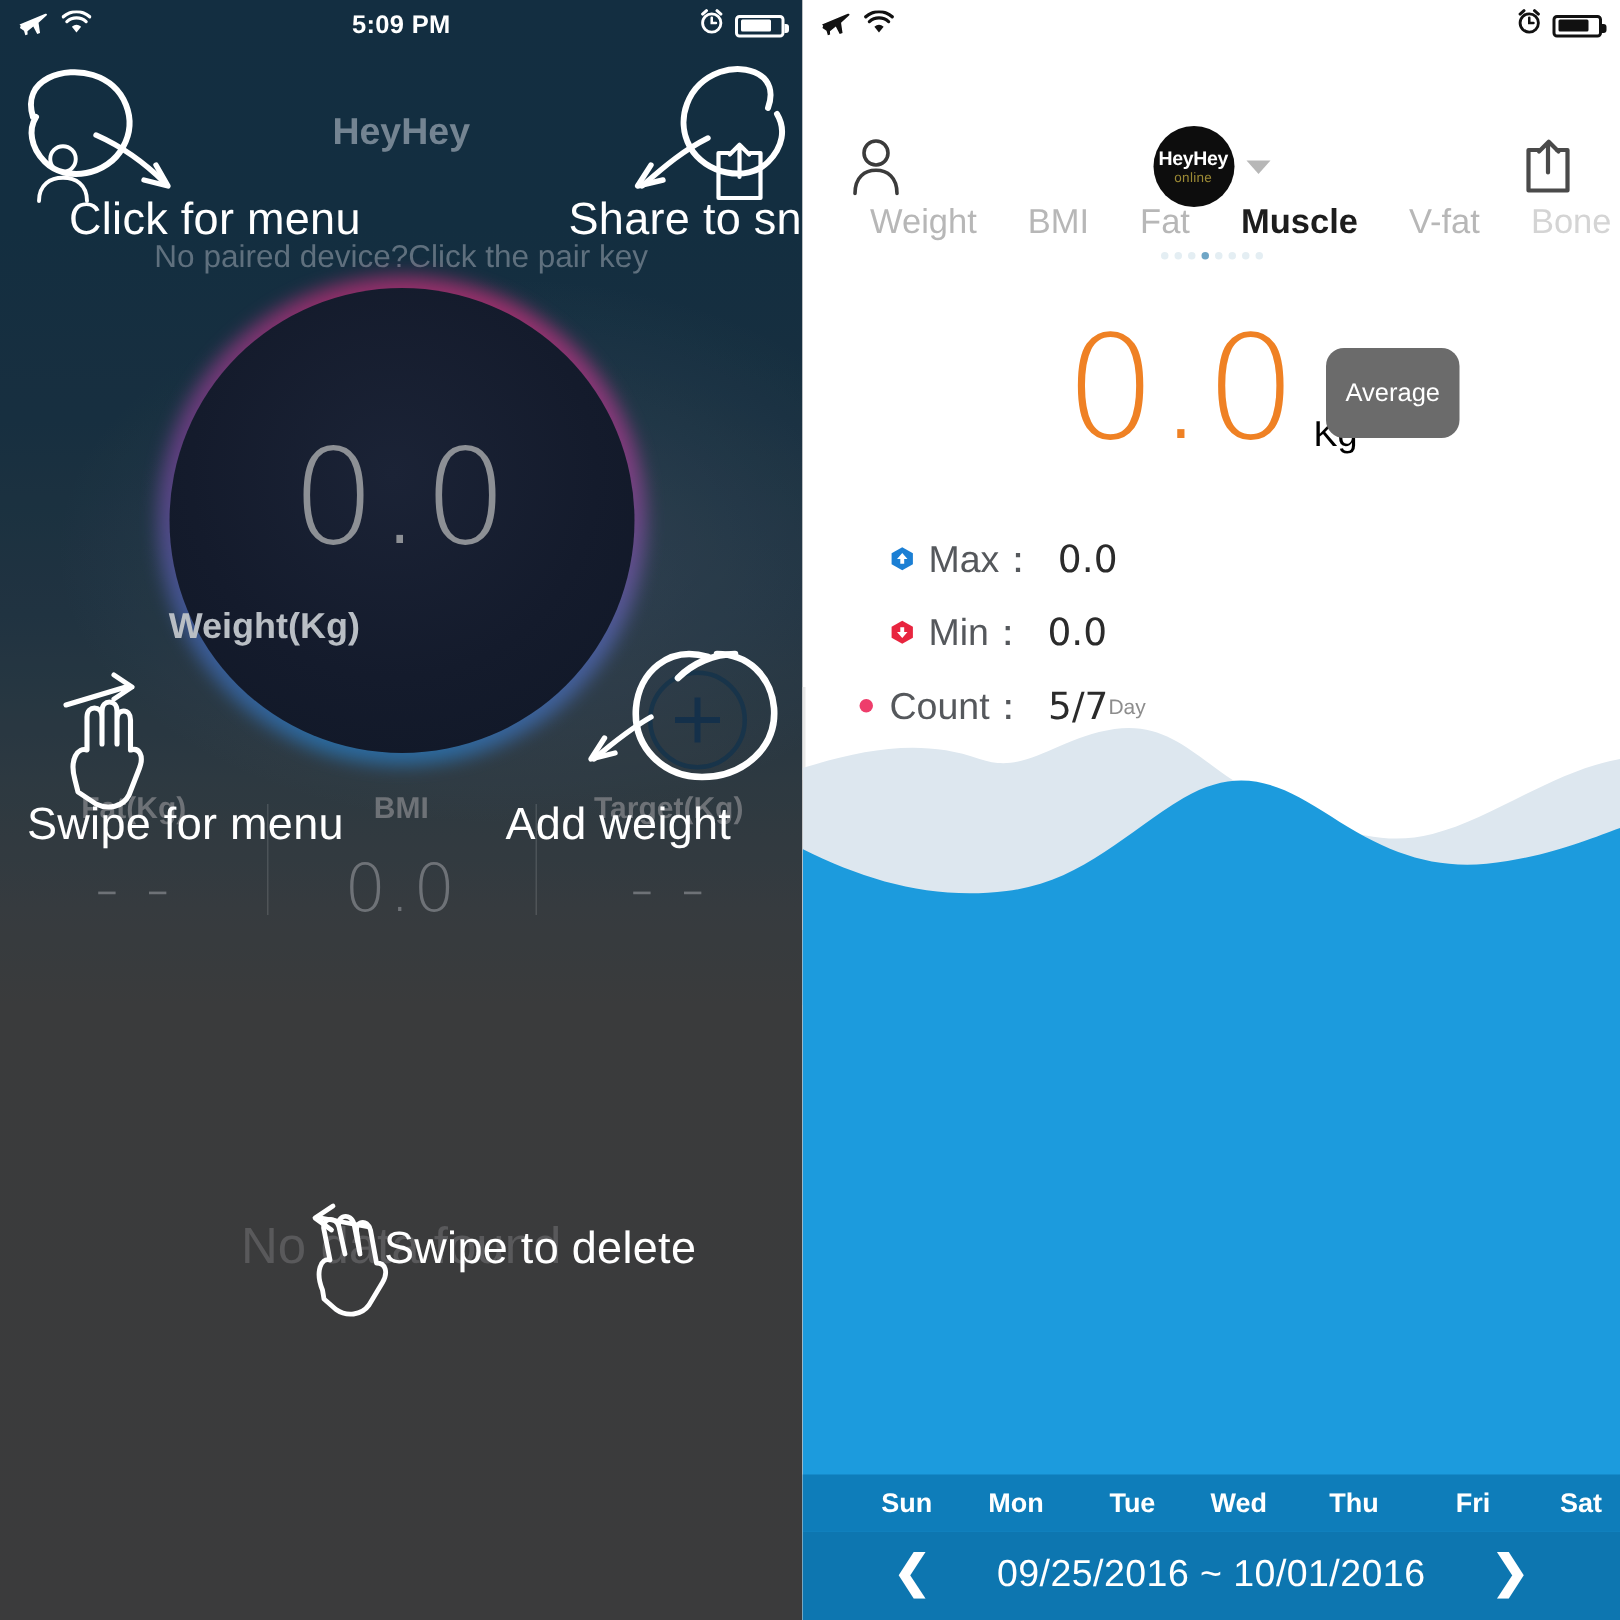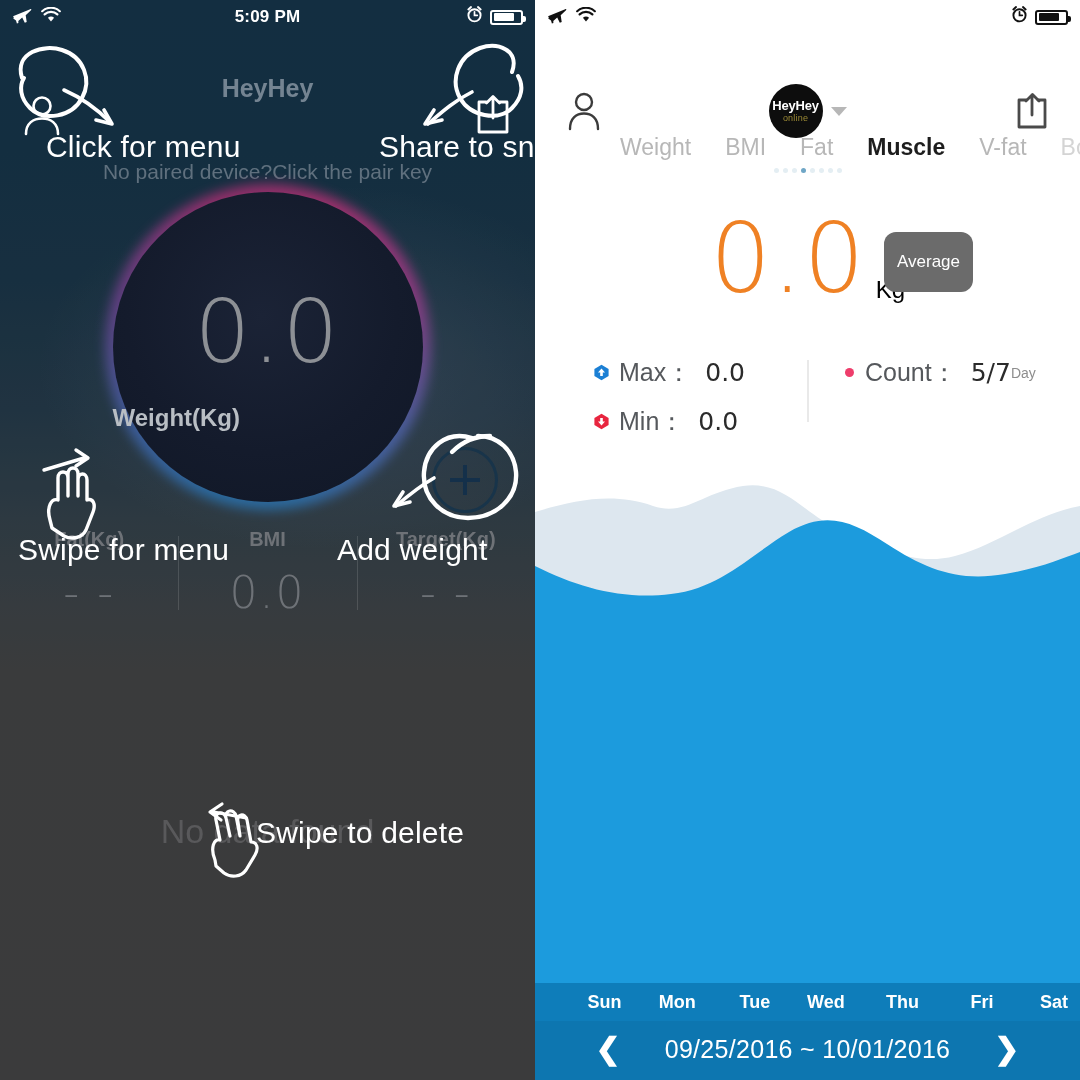--- a/index.html
+++ b/index.html
@@ -157,21 +157,21 @@
   }
   .brand-name { color: #ffffff; font-size: 13px; font-weight: bold; letter-spacing: -.2px; }
   .brand-sub  { color: #9c8a35; font-size: 9px; margin-top: 2px; letter-spacing: .2px; }
   .caret-down {
     width: 0; height: 0; border-left: 8px solid transparent; border-right: 8px solid transparent;
     border-top: 9px solid #b7b7b7;
   }
 
   .tabs {
     position: absolute; top: 125px; left: 0; right: 0; height: 44px;
-    display: flex; align-items: center; padding-left: 45px; margin-left: 40px;
+    display: flex; align-items: center; padding-left: 45px;
   }
   .tab {
     font-size: 23px; color: #b7b7b7; margin-right: 34px; white-space: nowrap;
   }
   .tab.active { color: #1d1d1d; font-weight: bold; }
   .tab.faded  { color: #d4d4d4; }
 
   .page-dots {
     position: absolute; top: 168px; left: 0; right: 0;
     display: flex; justify-content: center; gap: 4px;
@@ -188,21 +188,21 @@
     font-size: 96px; color: #ef8124; font-weight: 300; letter-spacing: 1px;
     font-family: "DejaVu Sans", sans-serif; line-height: .95;
   }
   .hero-unit { color: #000000; font-size: 24px; margin-left: 10px; margin-top: 62px; font-weight: 400; }
   .badge-average {
     position: absolute; left: 349px; top: 18px;
     background: #6b6b6b; color: #ffffff; font-size: 17px;
     padding: 20px 13px; border-radius: 12px; white-space: nowrap;
   }
 
-  .metrics { position: absolute; top: 356px; left: 0; right: 0; display: flex; }
+  .metrics { position: absolute; top: 356px; left: 0; right: 0; display: flex; flex-direction: column; }
   .metrics-left { width: 272px; padding-left: 58px; }
   .metrics-right { flex: 1; padding-left: 38px; position: relative; }
   .metrics-right::before {
     content: ""; position: absolute; left: 0; top: 4px; height: 62px; width: 2px; background: #e9e9e9;
   }
   .metric-row { display: flex; align-items: center; margin-bottom: 16px; }
   .metric-label { color: #55585c; font-size: 25px; }
   .metric-value { color: #2b2b2b; font-size: 25px; margin-left: 14px; font-family: "DejaVu Sans", sans-serif; }
   .metric-sub { color: #8d8d8d; font-size: 14px; }
   .hex { width: 17px; height: 17px; margin-right: 9px; position: relative; }

